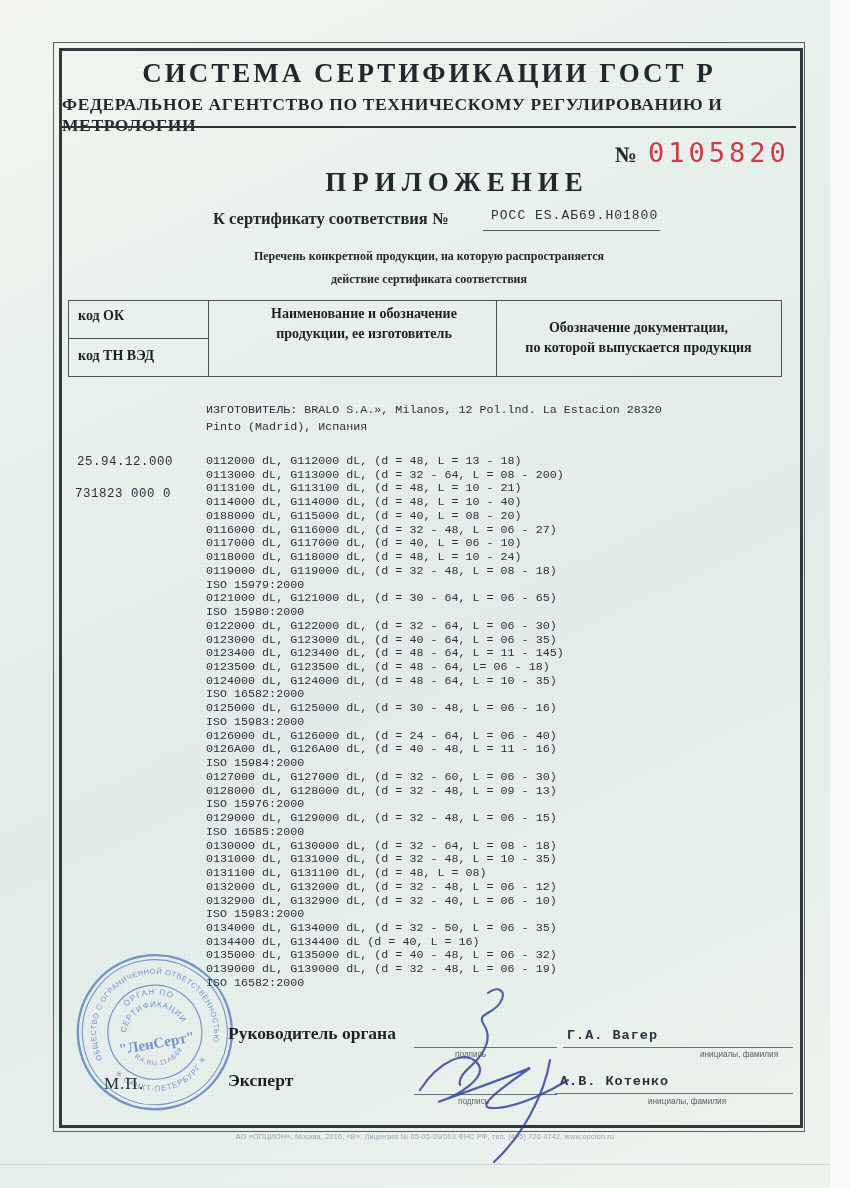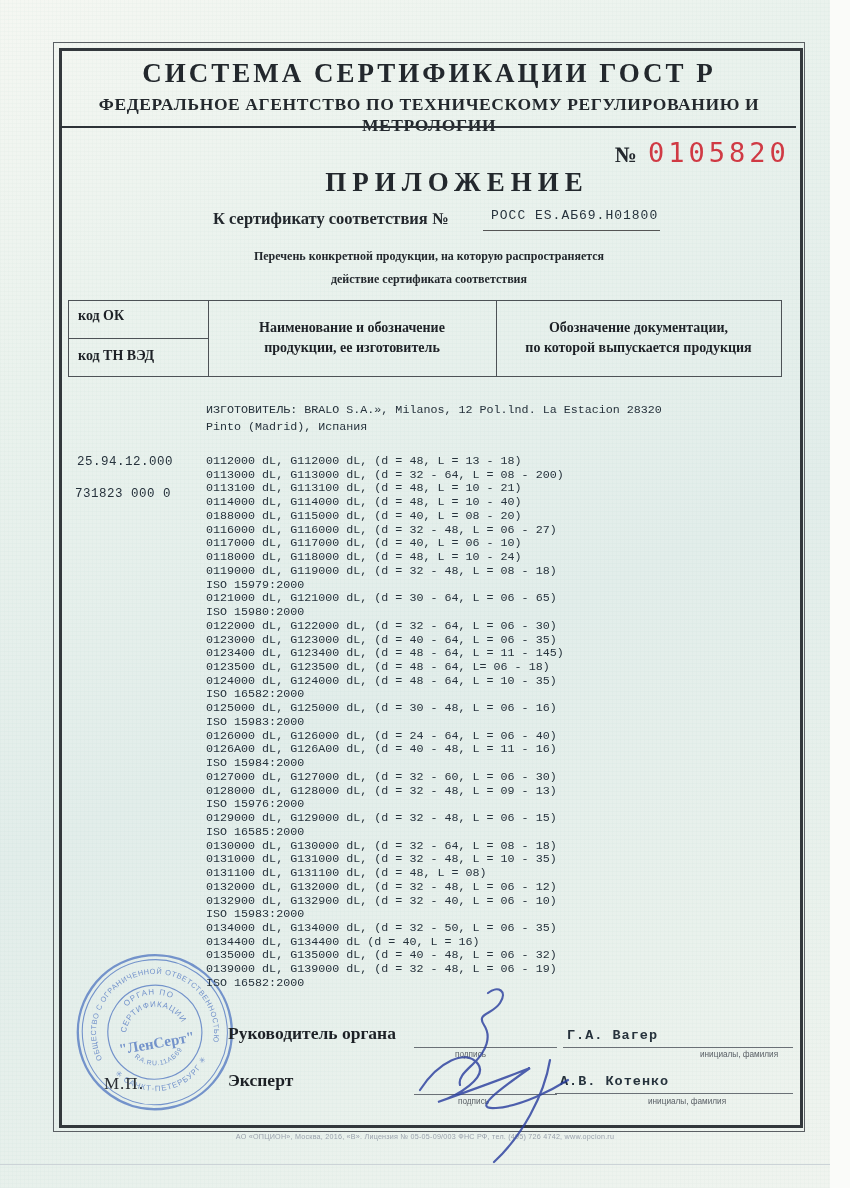--- a/index.html
+++ b/index.html
@@ -8,37 +8,37 @@
     background:
       repeating-linear-gradient(0deg, rgba(140,185,175,0.045) 0 1px, transparent 1px 4px),
       repeating-linear-gradient(90deg, rgba(140,185,175,0.035) 0 1px, transparent 1px 4px),
       linear-gradient(155deg,#f5f7f2 0%,#eaf2ed 25%,#e2edea 55%,#e9f1ec 80%,#f0f4ef 100%);
     font-family:"Liberation Serif","DejaVu Serif",serif;color:#1d2126;
   }
   .abs{position:absolute;}
   .frame-outer{left:53px;top:42px;width:750px;height:1088px;border:1px solid #5a5f63;}
   .frame-inner{left:59px;top:48px;width:738px;height:1074px;border:3px solid #33383c;}
   .sys-title{left:59px;top:58px;width:740px;text-align:center;font-size:27px;font-weight:bold;letter-spacing:3px;color:#23282d;}
-  .agency{left:62px;top:94px;width:734px;text-align:center;font-size:17.5px;font-weight:bold;letter-spacing:0.6px;color:#23282d;}
+  .agency{left:62px;top:94px;width:734px;font-size:17.5px;font-weight:bold;letter-spacing:0.6px;color:#23282d;}
   .head-rule{left:60px;top:126px;width:736px;height:0;border-top:2.5px solid #2e3338;}
   .num-sign{left:615px;top:142px;font-size:22px;font-weight:bold;color:#23282d;}
   .form-number{left:648px;top:137px;font-size:27px;letter-spacing:4px;color:#d03a44;font-family:"DejaVu Sans Mono","Liberation Mono",monospace;}
   .doc-title{left:59px;top:167px;width:740px;text-align:center;font-size:27px;font-weight:bold;letter-spacing:6px;color:#23282d;padding-left:28px;}
   .cert-label{left:213px;top:209px;font-size:16.5px;font-weight:bold;color:#23282d;}
   .cert-number{left:491px;top:208px;font-size:13px;letter-spacing:1px;font-family:"Liberation Mono","DejaVu Sans Mono",monospace;color:#2a3540;}
   .cert-underline{left:483px;top:230px;width:177px;height:0;border-top:1px solid #555;}
   .subtitle{left:59px;top:245px;width:740px;text-align:center;font-size:12px;font-weight:bold;line-height:23px;white-space:pre-line;color:#23282d;}
   
   .tbl{left:68px;top:300px;width:712px;height:75px;border:1.2px solid #4d5256;}
   .tbl .v1{position:absolute;left:139px;top:0;width:0;height:75px;border-left:1.1px solid #4d5256;}
   .tbl .v2{position:absolute;left:427px;top:0;width:0;height:75px;border-left:1.1px solid #4d5256;}
   .tbl .h1{position:absolute;left:0;top:37px;width:139px;height:0;border-top:1.1px solid #4d5256;}
   .cell-codeok{position:absolute;left:9px;top:7px;font-size:14px;font-weight:bold;}
   .cell-tnved{position:absolute;left:9px;top:47px;font-size:14px;font-weight:bold;}
-  .cell-mid{position:absolute;left:139px;top:17px;width:288px;text-align:center;font-size:14px;font-weight:bold;line-height:20px;white-space:pre-line;}
+  .cell-mid{position:absolute;left:139px;top:3px;width:288px;text-align:center;font-size:14px;font-weight:bold;line-height:20px;white-space:pre-line;padding-left:12px;}
   .cell-right{position:absolute;left:427px;top:17px;width:285px;text-align:center;font-size:14px;font-weight:bold;line-height:20px;white-space:pre-line;font-family:Liberation Serif, serif;}
   
   .mono{font-family:"Liberation Mono","DejaVu Sans Mono",monospace;color:#26323c;}
   .manufacturer{left:206px;top:402px;width:560px;font-size:11.7px;line-height:17.2px;white-space:pre-line;z-index:2;}
   .code-ok-val{left:77px;top:455px;font-size:12.5px;letter-spacing:0.5px;z-index:2;}
   .code-tnved-val{left:75px;top:487px;font-size:12.5px;letter-spacing:0.5px;z-index:2;}
   .products{left:206px;top:455px;font-size:11.7px;line-height:13.73px;z-index:2;}
   
   .role1{left:228px;top:1023px;font-size:17.5px;font-weight:bold;z-index:2;}
   .role2{left:228px;top:1070px;font-size:17.5px;font-weight:bold;z-index:2;}

